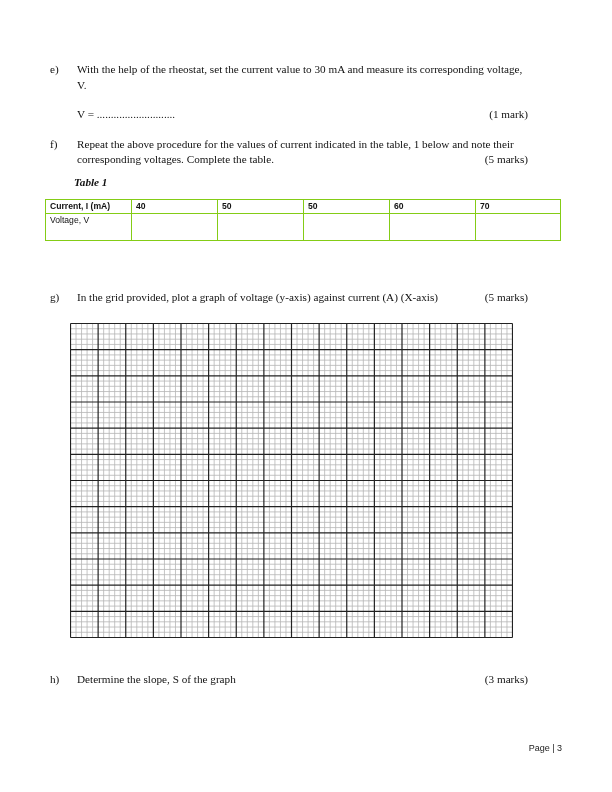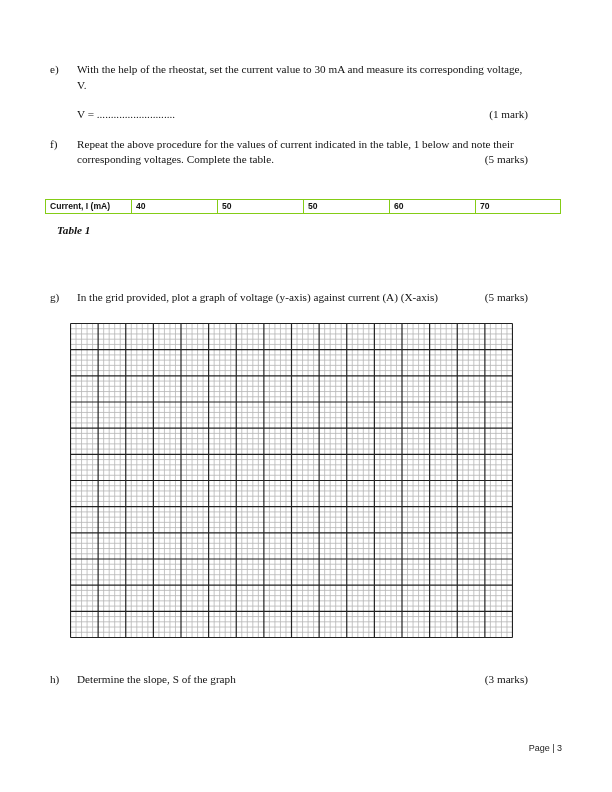--- a/index.html
+++ b/index.html
@@ -23,31 +23,39 @@
 <div class="lbl" style="left:50px; top:63px;">e)</div>
 <div class="t" style="left:69px; top:63px;">With the help of the rheostat, set the current value to 30 mA and measure its corresponding voltage,</div>
 <div class="t" style="left:69px; top:79px;">V.</div>
 <div class="t" style="left:69px; top:108px;">V = ............................</div>
 <div class="marks" style="top:108px;">(1 mark)</div>
 
 <div class="lbl" style="left:50px; top:138px;">f)</div>
 <div class="t" style="left:69px; top:138px;text-align:center;">Repeat the above procedure for the values of current indicated in the table, 1 below and note their</div>
 <div class="t" style="left:69px; top:153px;">corresponding voltages.  Complete the table.</div>
 <div class="marks" style="top:153px;">(5 marks)</div>
-<div class="caption" style="left:57px; top:176px;margin-top:48px;">Table 1</div>
+<div class="caption" style="left:74px; top:176px;">Table 1</div>
 
 <table class="data">
   <tbody>
       <tr class="h">
     <td style="width:77px;">Current, I (mA)</td>
     <td style="width:77px;">40</td>
     <td style="width:77px;">50</td>
     <td style="width:77px;">50</td>
     <td style="width:77px;">60</td>
     <td style="width:76px;">70</td>
+  </tr>
+  <tr class="r">
+    <td>Voltage, V</td>
+    <td></td>
+    <td></td>
+    <td></td>
+    <td></td>
+    <td></td>
   </tr>
 </tbody>
   </table>
 
 <div class="lbl" style="left:50px; top:291px;">g)</div>
 <div class="t" style="left:69px; top:291px;">In the grid provided, plot a graph of voltage (y-axis) against current (A) (X-axis)</div>
 <div class="marks" style="top:291px;">(5 marks)</div>
 
 <svg id="grid" width="443" height="315">
     <line x1="6.025" y1="0.5" x2="6.025" y2="314.5" stroke="#b5b5b5" stroke-width="0.8"></line>

